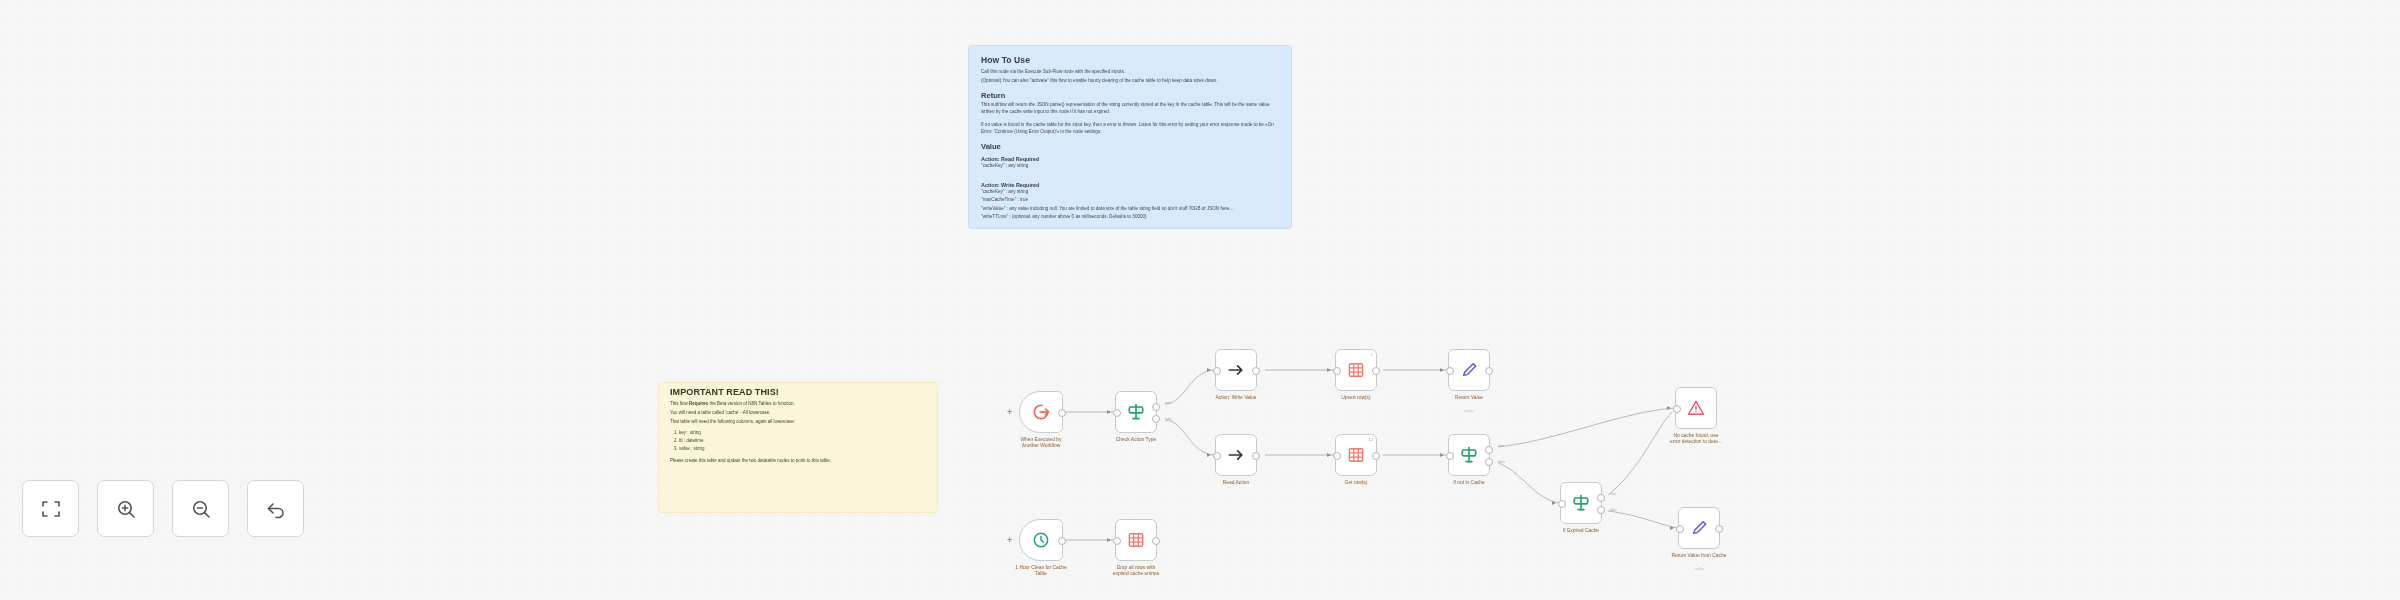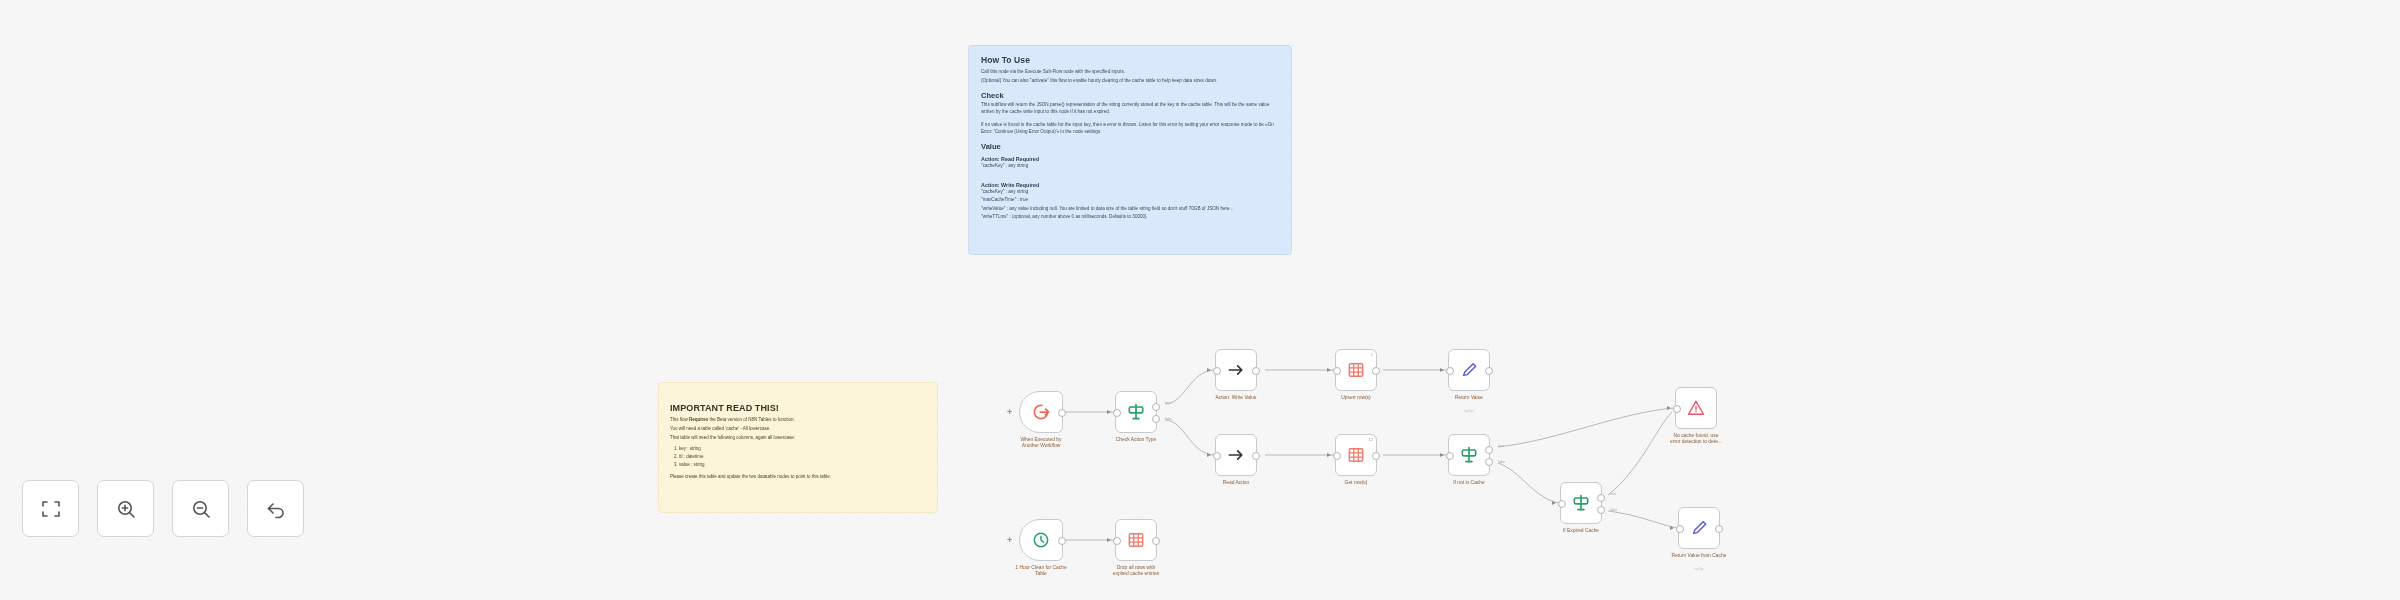--- a/index.html
+++ b/index.html
@@ -12,28 +12,28 @@
   #canvas{
     position:absolute;inset:0;
     background-color:#f6f6f6;
     background-image:radial-gradient(circle, #e6e6e6 0.6px, transparent 0.7px);
     background-size:13px 13px;
   }
 
   
   .sticky{position:absolute;border-radius:4px;box-sizing:border-box;}
   .sticky.blue{
-    left:968px;top:45px;width:324px;height:210px;
+    left:968px;top:45px;width:324px;height:184px;
     background:#d9e8fb;border:1px solid #cadcf3;
     padding:9px 12px 8px 12px;
   }
   .sticky.yellow{
     left:658px;top:382px;width:280px;height:131px;
     background:#fdf5d9;border:1px solid #f4e9c4;
-    padding:20px 11px;
+    padding:4px 11px;
   }
   .sticky h3{
     margin:0 0 4px 0;font-size:8.5px;font-weight:bold;color:#2c3e50;letter-spacing:.1px;
   }
   .sticky h4{
     margin:7px 0 2px 0;font-size:7.6px;font-weight:bold;color:#2c3e50;
   }
   .sticky h5{
     margin:5px 0 1px 0;font-size:5.4px;font-weight:bold;color:#2c3e50;
   }
@@ -106,21 +106,21 @@
 </style>
 </head>
 <body>
 
 <div id="canvas">
 
   <div class="sticky blue">
     <h3>How To Use</h3>
     <p>Call this node via the Execute Sub-Flow node with the specified inputs.</p>
     <p>(Optional) You can also "activate" this flow to enable hourly clearing of the cache table to help keep data sizes down.</p>
-    <h4>Check</h4>
+    <h4>Return</h4>
     <p>This subflow will return the JSON.parse() representation of the string currently stored at the key in the cache table. This will be the same value written by the cache write input to this node if it has not expired.</p>
     <div class="gap"></div>
     <p>If no value is found in the cache table for the input key, then a error is thrown. Listen for this error by setting your error response mode to be «On Error: 'Continue (Using Error Output)'» in the node settings.</p>
     <h4>Value</h4>
     <h5>Action: Read Required</h5>
     <p>"cacheKey" : any string</p>
     <div class="gap"></div>
     <h5>Action: Write Required</h5>
     <p>"cacheKey" : any string</p>
     <p>"maxCacheTime" : true</p>

